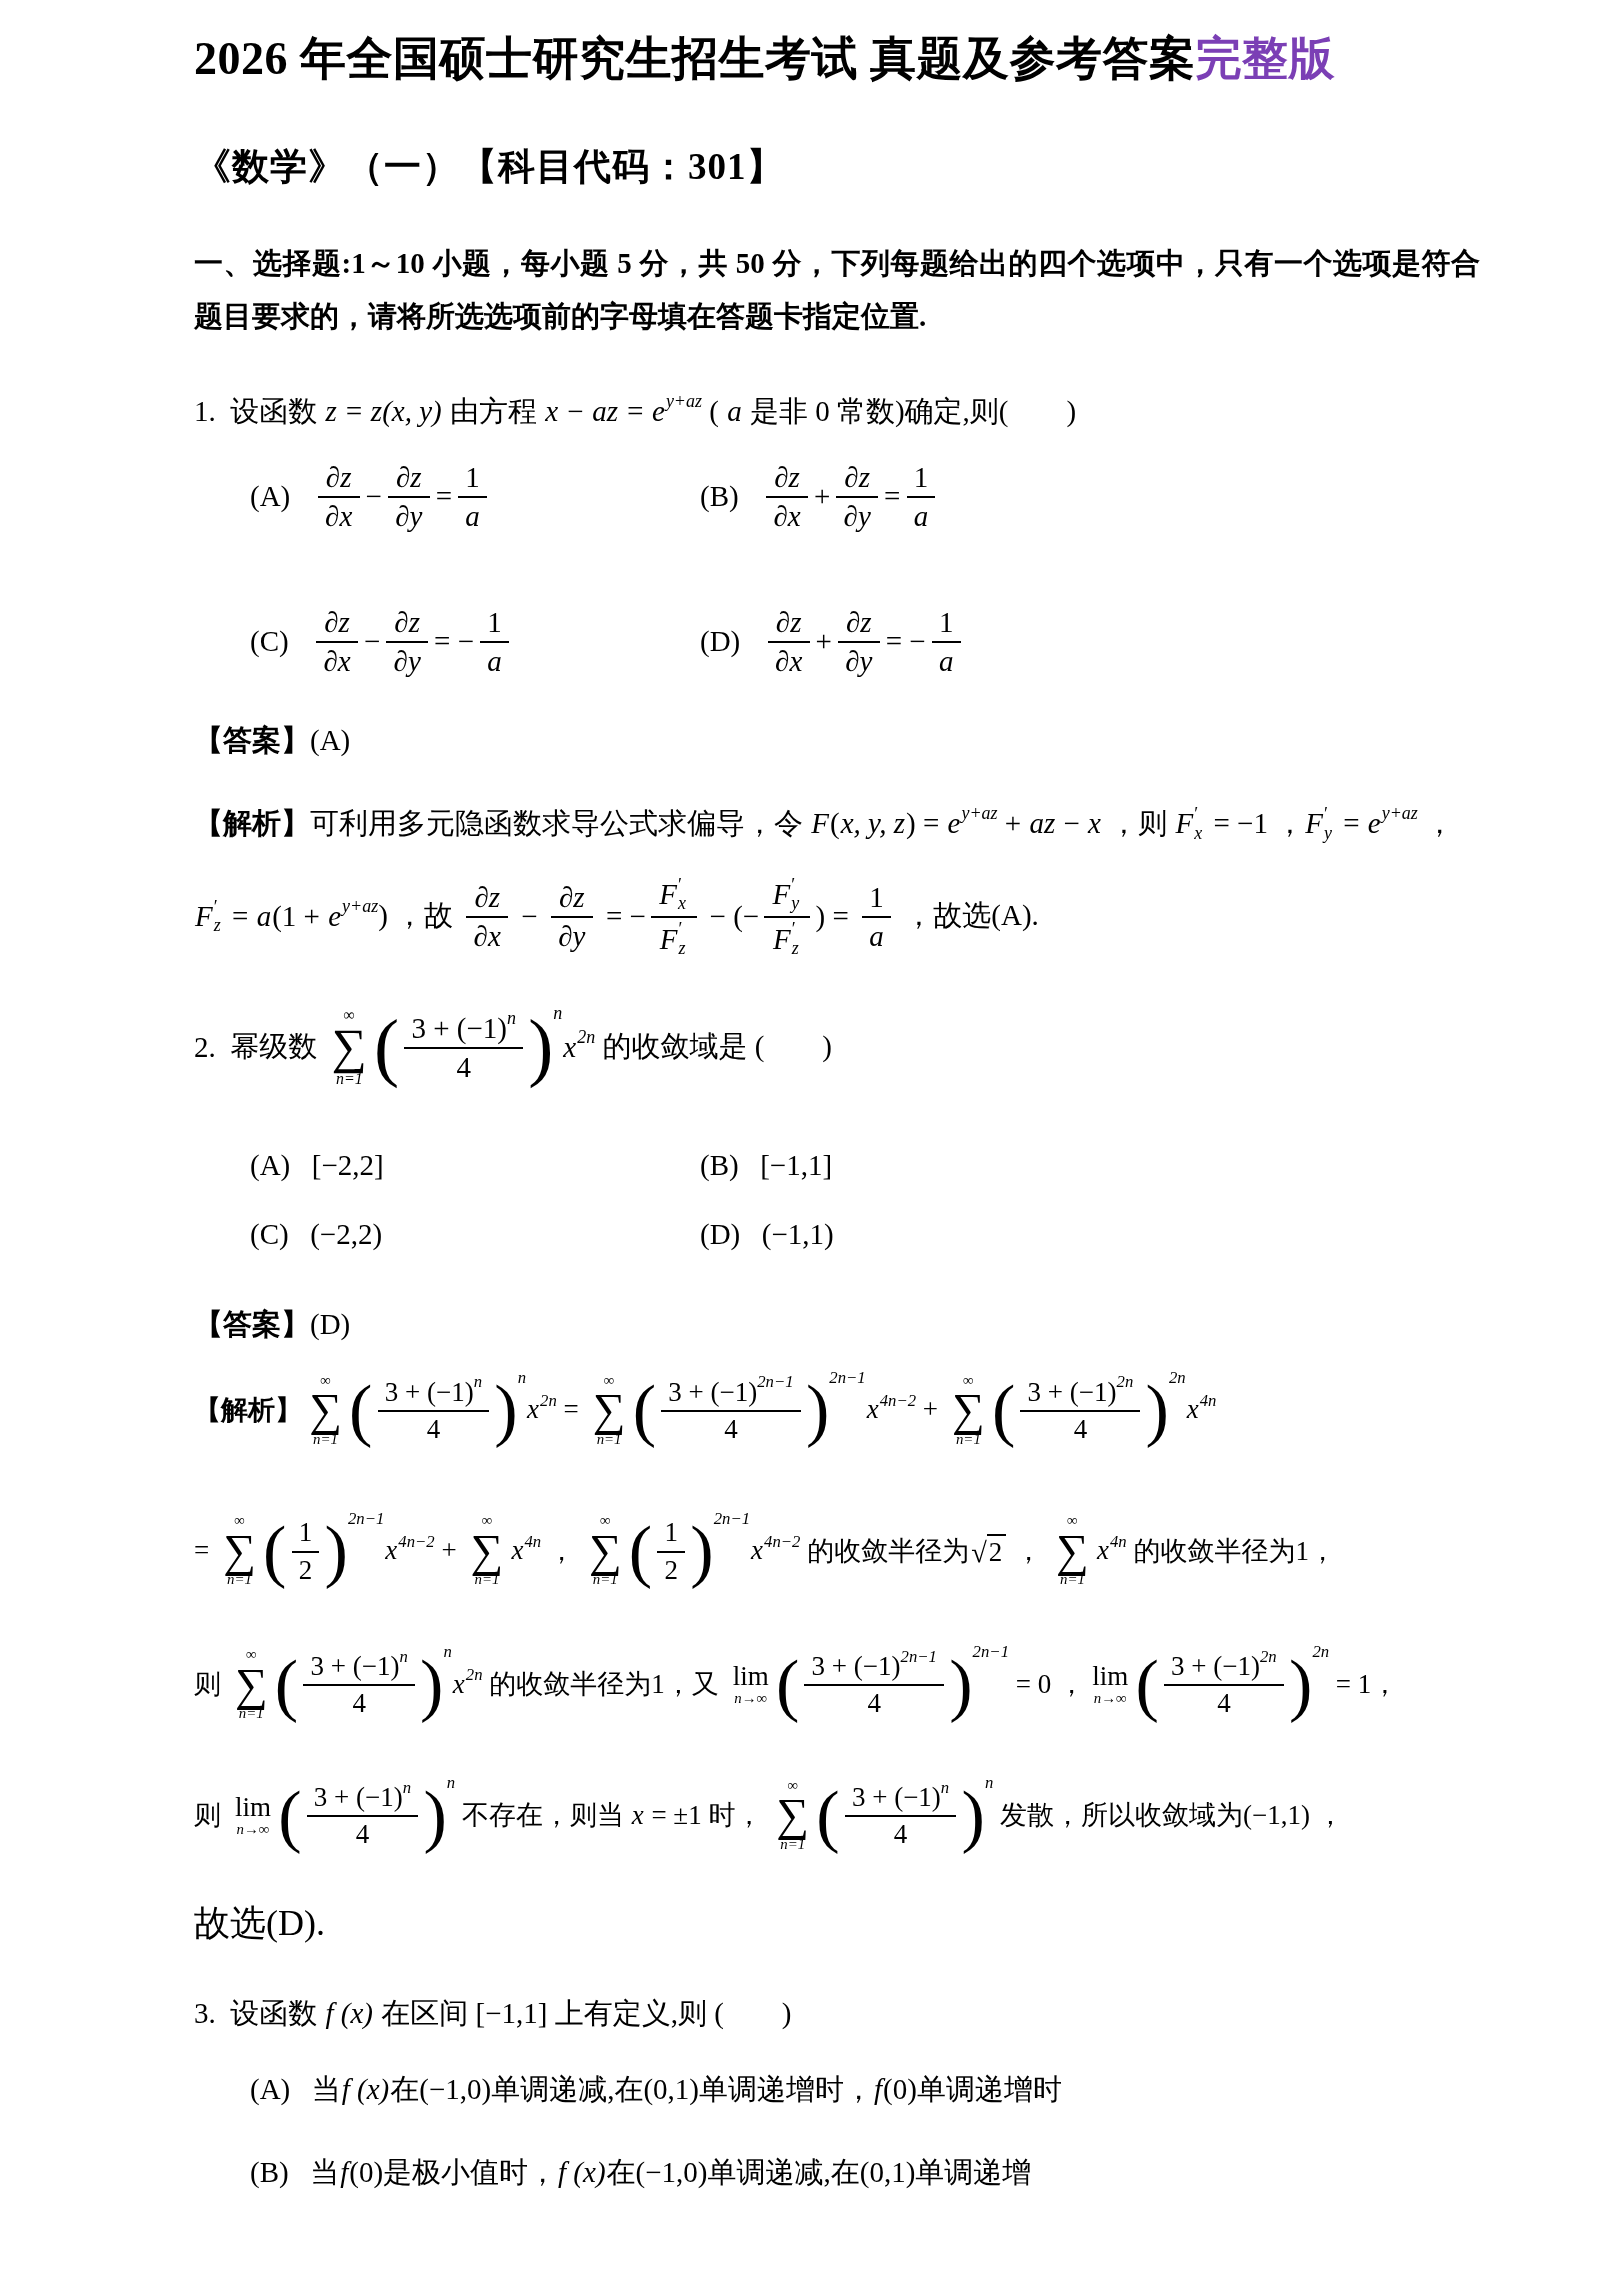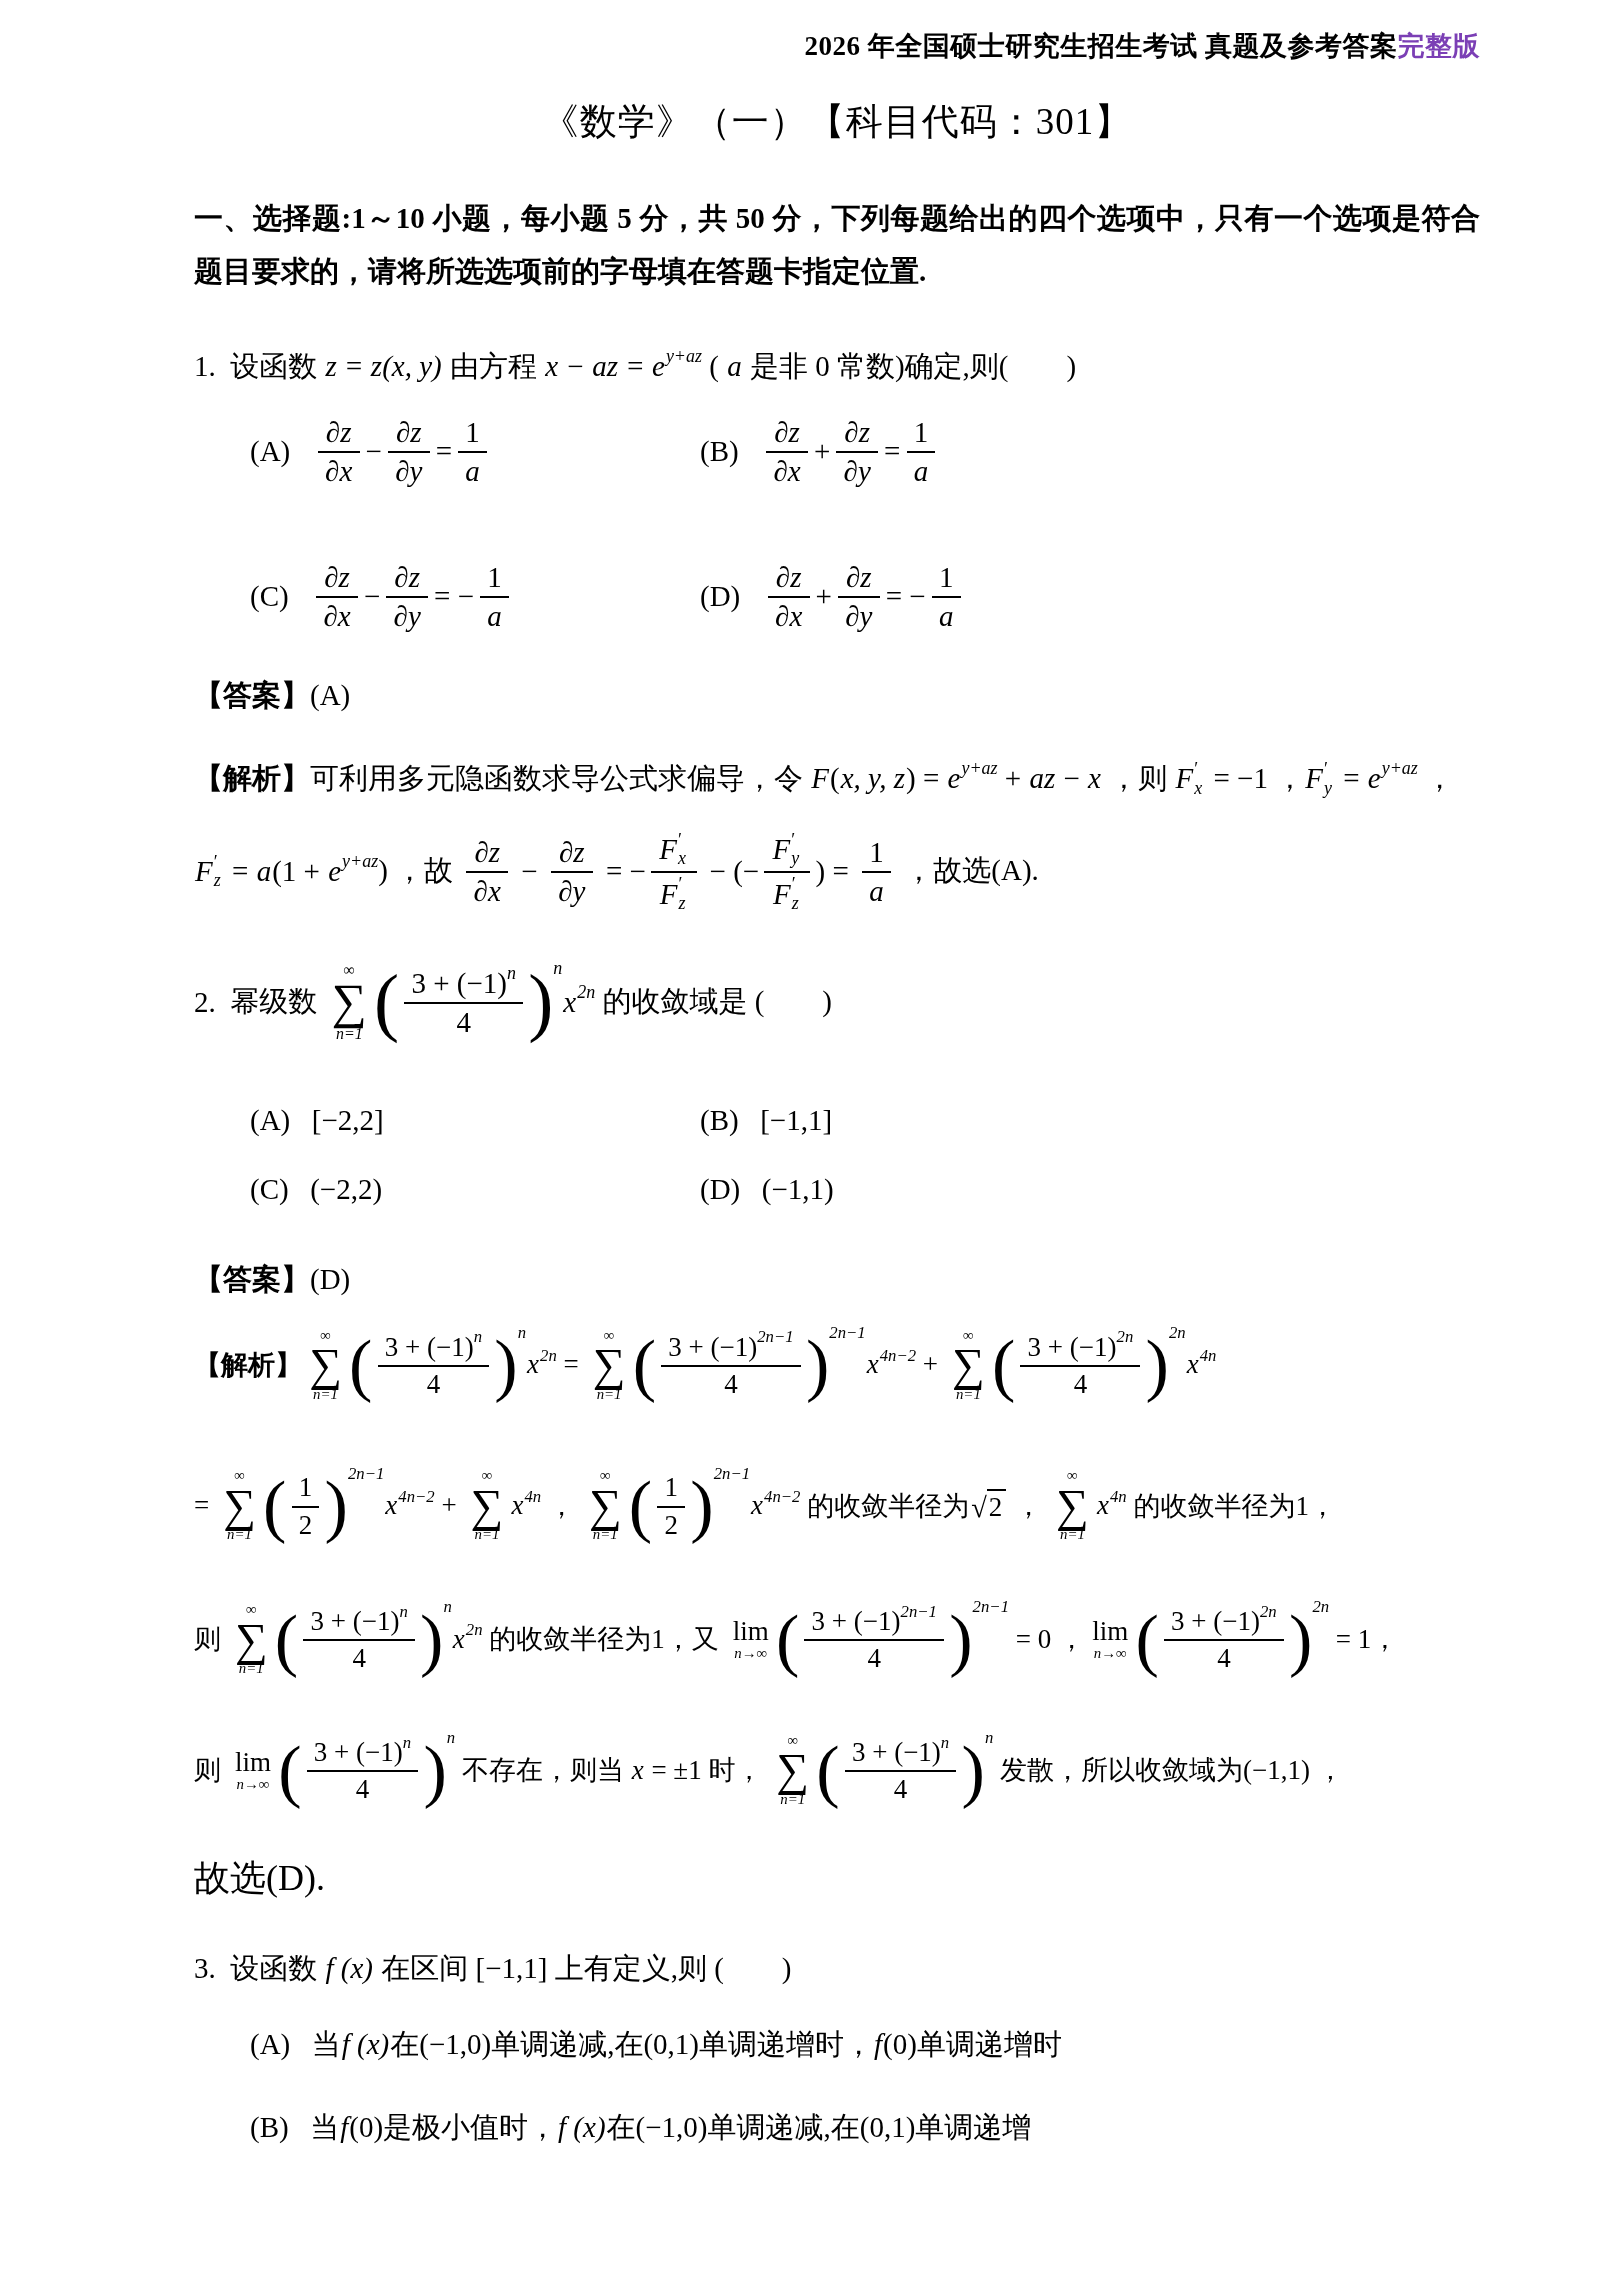--- a/index.html
+++ b/index.html
@@ -8,26 +8,26 @@
     width: 1623px; height: 2295px;
     background: #ffffff; color: #000;
     font-family: "Liberation Serif", "DejaVu Serif", serif;
     font-size: 29px;
     position: relative;
     overflow: hidden;
   }
   .doc { padding: 28px 143px 0 194px; position: relative; }
 
   .title {
-    text-align: right; font-weight: bold; font-size: 27px;
+    text-align: left; font-weight: bold; font-size: 46px;
     white-space: nowrap; letter-spacing: 0.5px;
   }
   .subtitle {
-    text-align: center; font-weight: normal; font-size: 37px;
-    margin-top: 33px; letter-spacing: 1px;
+    font-weight: bold; font-size: 37px;
+    margin-top: 52px; letter-spacing: 1px;
   }
   .intro {
     margin-top: 45px; font-weight: bold; font-size: 29px;
     line-height: 1.82; text-align: justify;
   }
 
   
   .formula-line { display: flex; align-items: center; white-space: pre; }
   .formula-line span { white-space: pre; }
   .seg-t { }

